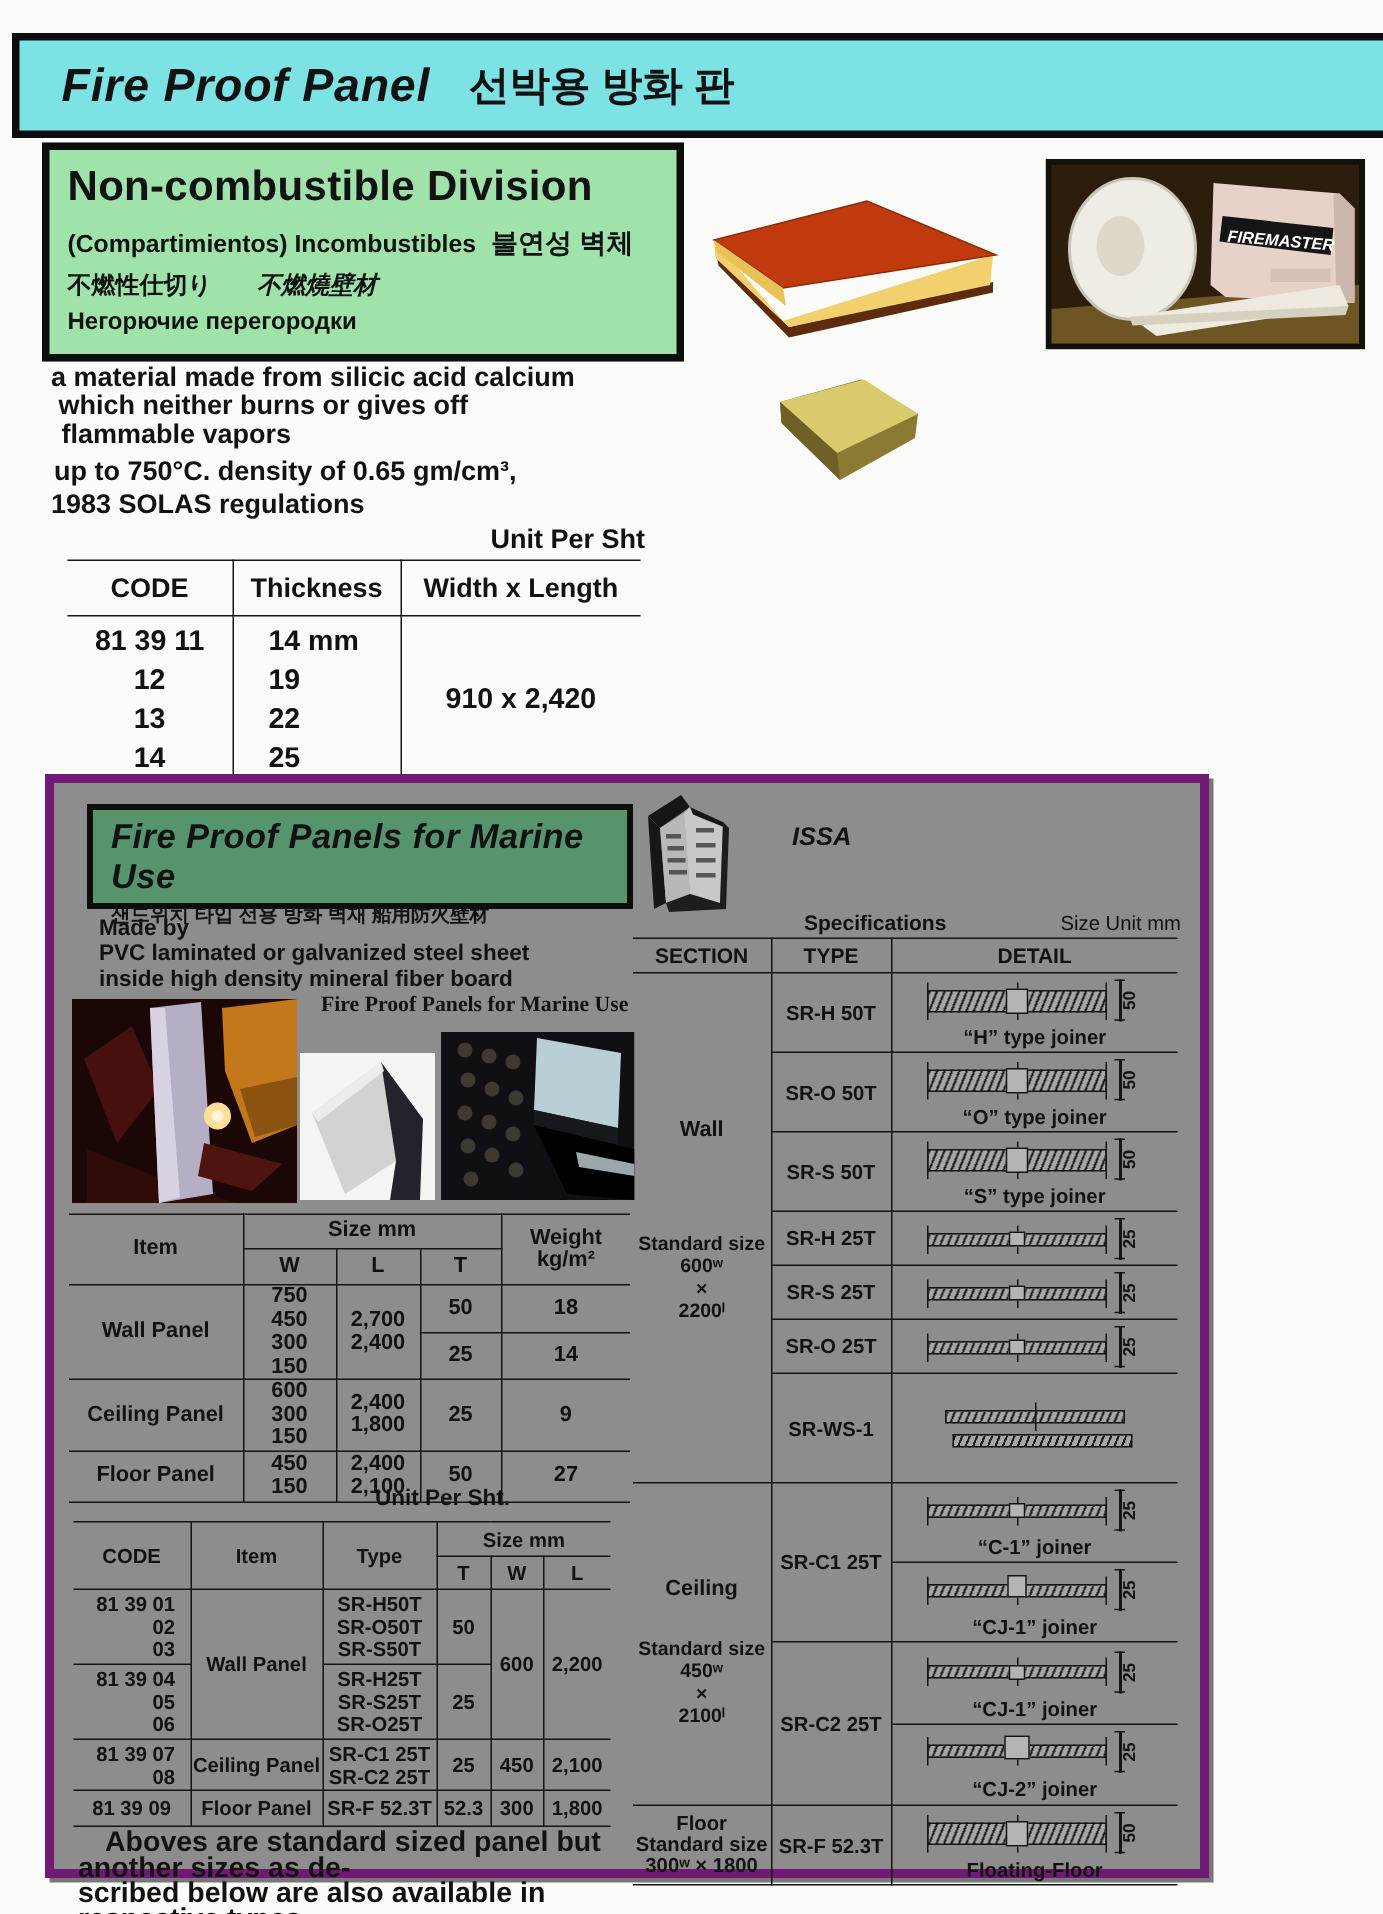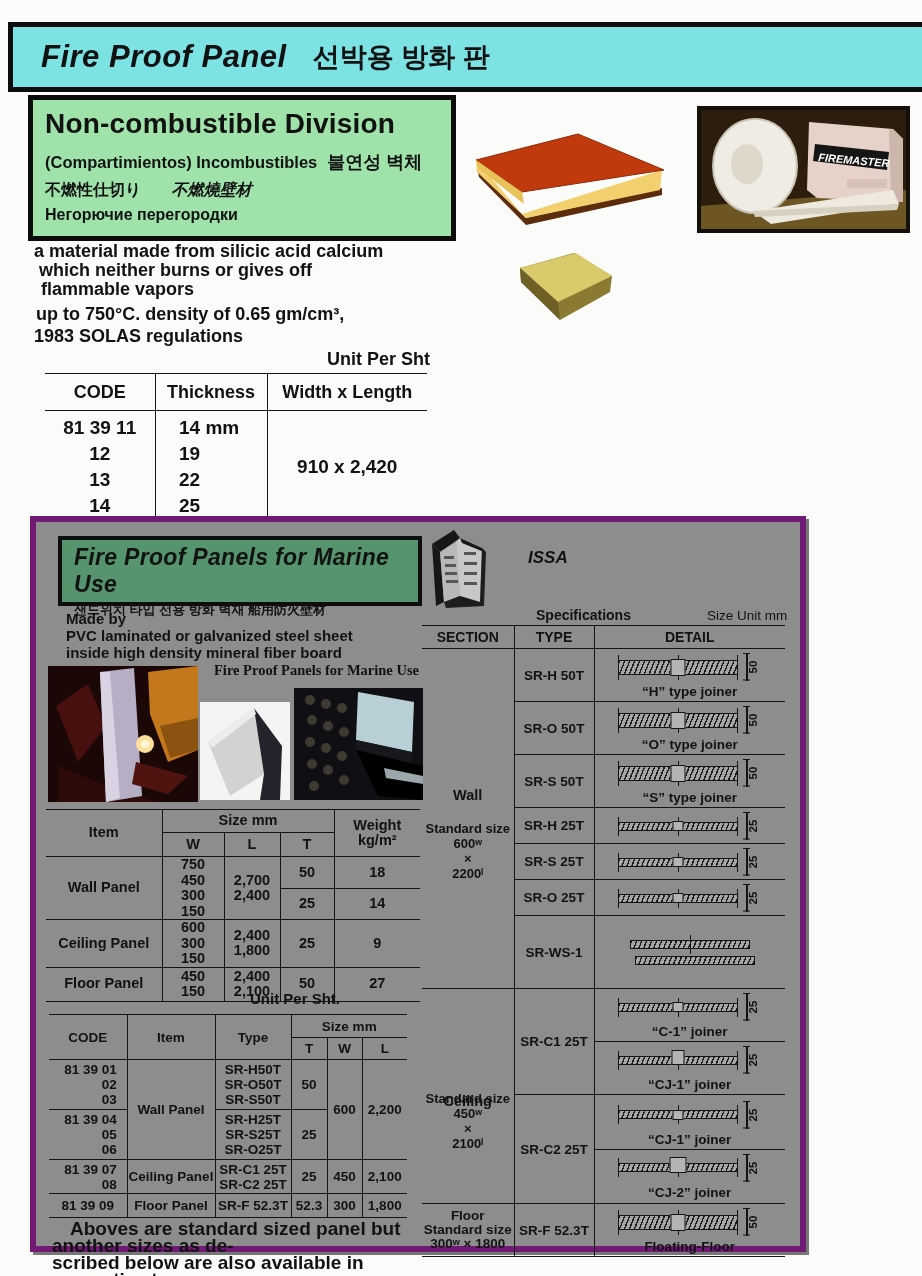--- a/index.html
+++ b/index.html
@@ -66,21 +66,21 @@
 
   
   .issalab{left:492px;top:26px;font-size:17px;font-weight:bold;font-style:italic;}
   .spectitle{left:500px;top:85px;font-size:14px;font-weight:bold;}
   .sizeunit{left:647px;top:86px;font-size:13.5px;font-weight:normal;margin-left:24px;}
   .t-spec{left:386px;top:103px;width:363px;position:absolute;}
   .t-spec td,.t-spec th{font-size:13.5px;}
   .t-spec th{height:22px;font-size:14px;}
   .typecell{font-size:14.5px;}
   .seccell{position:relative;}
-  .secname{position:absolute;left:0;width:100%;text-align:center;font-size:14.5px;font-weight:bold;margin-top:42px;}
+  .secname{position:absolute;left:0;width:100%;text-align:center;font-size:14.5px;font-weight:bold;}
   .secstd{position:absolute;left:0;width:100%;text-align:center;font-size:13px;font-weight:bold;line-height:15px;}
   .floorcell{font-size:12.5px;line-height:14px;font-weight:bold;margin-left:31px;}
 
   
   .dg{padding:3px 0 2px 0;}
   .dg + .dg{border-top:1.5px solid #141414;}
   .dgrow{display:flex;align-items:center;justify-content:center;min-height:26px;}
   .bar{position:relative;display:inline-block;width:118px;border:1px solid #141414;
        background:#a6a6a6;
        background-image:repeating-linear-gradient(112deg,#1c1c1c 0px,#1c1c1c 1.4px,rgba(0,0,0,0) 1.4px,rgba(0,0,0,0) 4.6px);}

